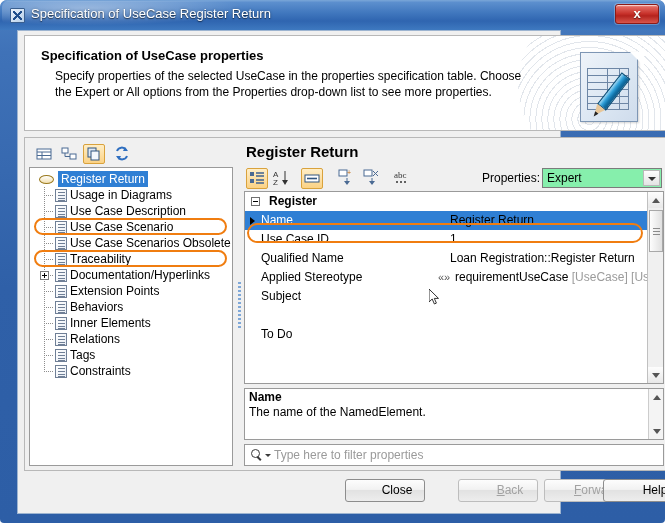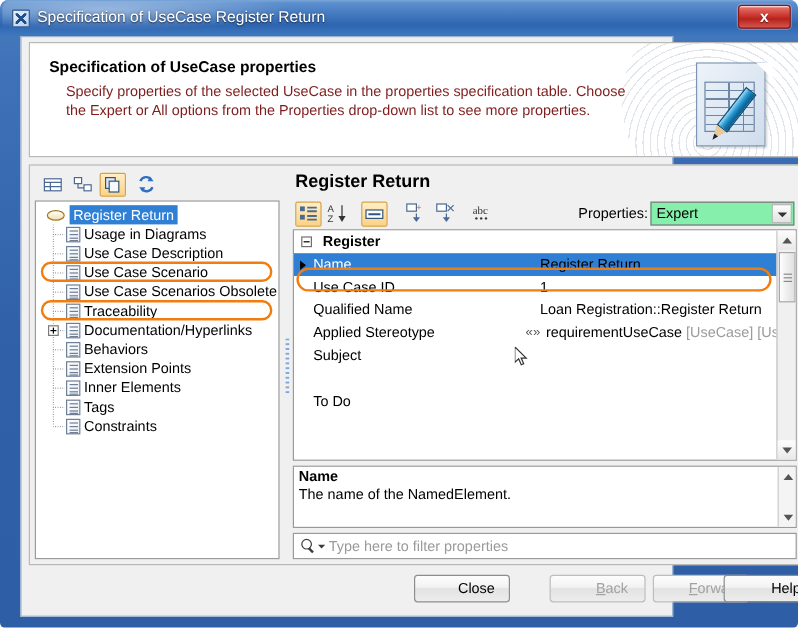--- a/index.html
+++ b/index.html
@@ -81,21 +81,21 @@
     background: #ffffff;
     border: 1px solid #b8b8b8;
     overflow: hidden;
   }
   #header-title {
     position: absolute; left: 16px; top: 12px;
     font-size: 13px; font-weight: bold; color: #000;
   }
   #header-desc {
     position: absolute; left: 30px; top: 32px; width: 480px;
-    font-size: 12px; color: #7f1d1d; line-height: 16px;
+    font-size: 12px; color: #000000; line-height: 16px;
   }
   
   #header-swirl {
     position: absolute; right: -22px; top: -36px; width: 170px; height: 170px;
     border-radius: 50%;
     background:
       repeating-radial-gradient(circle at 42% 70%, rgba(150,165,185,0.0) 0 5px, rgba(150,165,185,0.35) 5px 6px);
     opacity: 0.8;
     pointer-events: none;
   }
@@ -536,31 +536,36 @@
                 </div>
                 <div class="tree-row child">
                   <div class="twig"></div>
                   <div class="expander"></div>
                   <div class="node-icon page-ico"></div>
                   <span class="lbl">Documentation/Hyperlinks</span>
                 </div>
                 <div class="tree-row child">
                   <div class="twig"></div>
                   <div class="node-icon page-ico"></div>
+                  <span class="lbl">Extension Points</span>
+                </div>
+                <div class="tree-row child">
+                  <div class="twig"></div>
+                  <div class="node-icon page-ico"></div>
                   <span class="lbl">Behaviors</span>
                 </div>
                 <div class="tree-row child">
                   <div class="twig"></div>
                   <div class="node-icon page-ico"></div>
-                  <span class="lbl">Extension Points</span>
-                </div>
-                <div class="tree-row child">
-                  <div class="twig"></div>
-                  <div class="node-icon page-ico"></div>
                   <span class="lbl">Inner Elements</span>
+                </div>
+                <div class="tree-row child">
+                  <div class="twig"></div>
+                  <div class="node-icon page-ico"></div>
+                  <span class="lbl">Relations</span>
                 </div>
                 <div class="tree-row child">
                   <div class="twig"></div>
                   <div class="node-icon page-ico"></div>
                   <span class="lbl">Tags</span>
                 </div>
                 <div class="tree-row child">
                   <div class="twig last"></div>
                   <div class="node-icon page-ico"></div>
                   <span class="lbl">Constraints</span>

